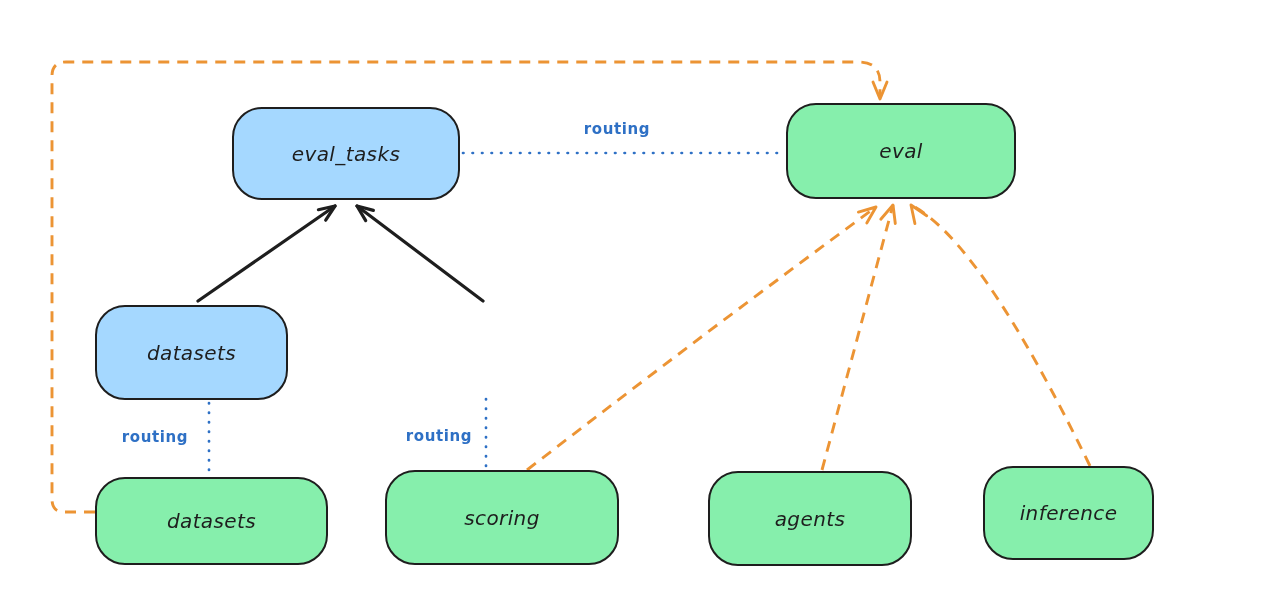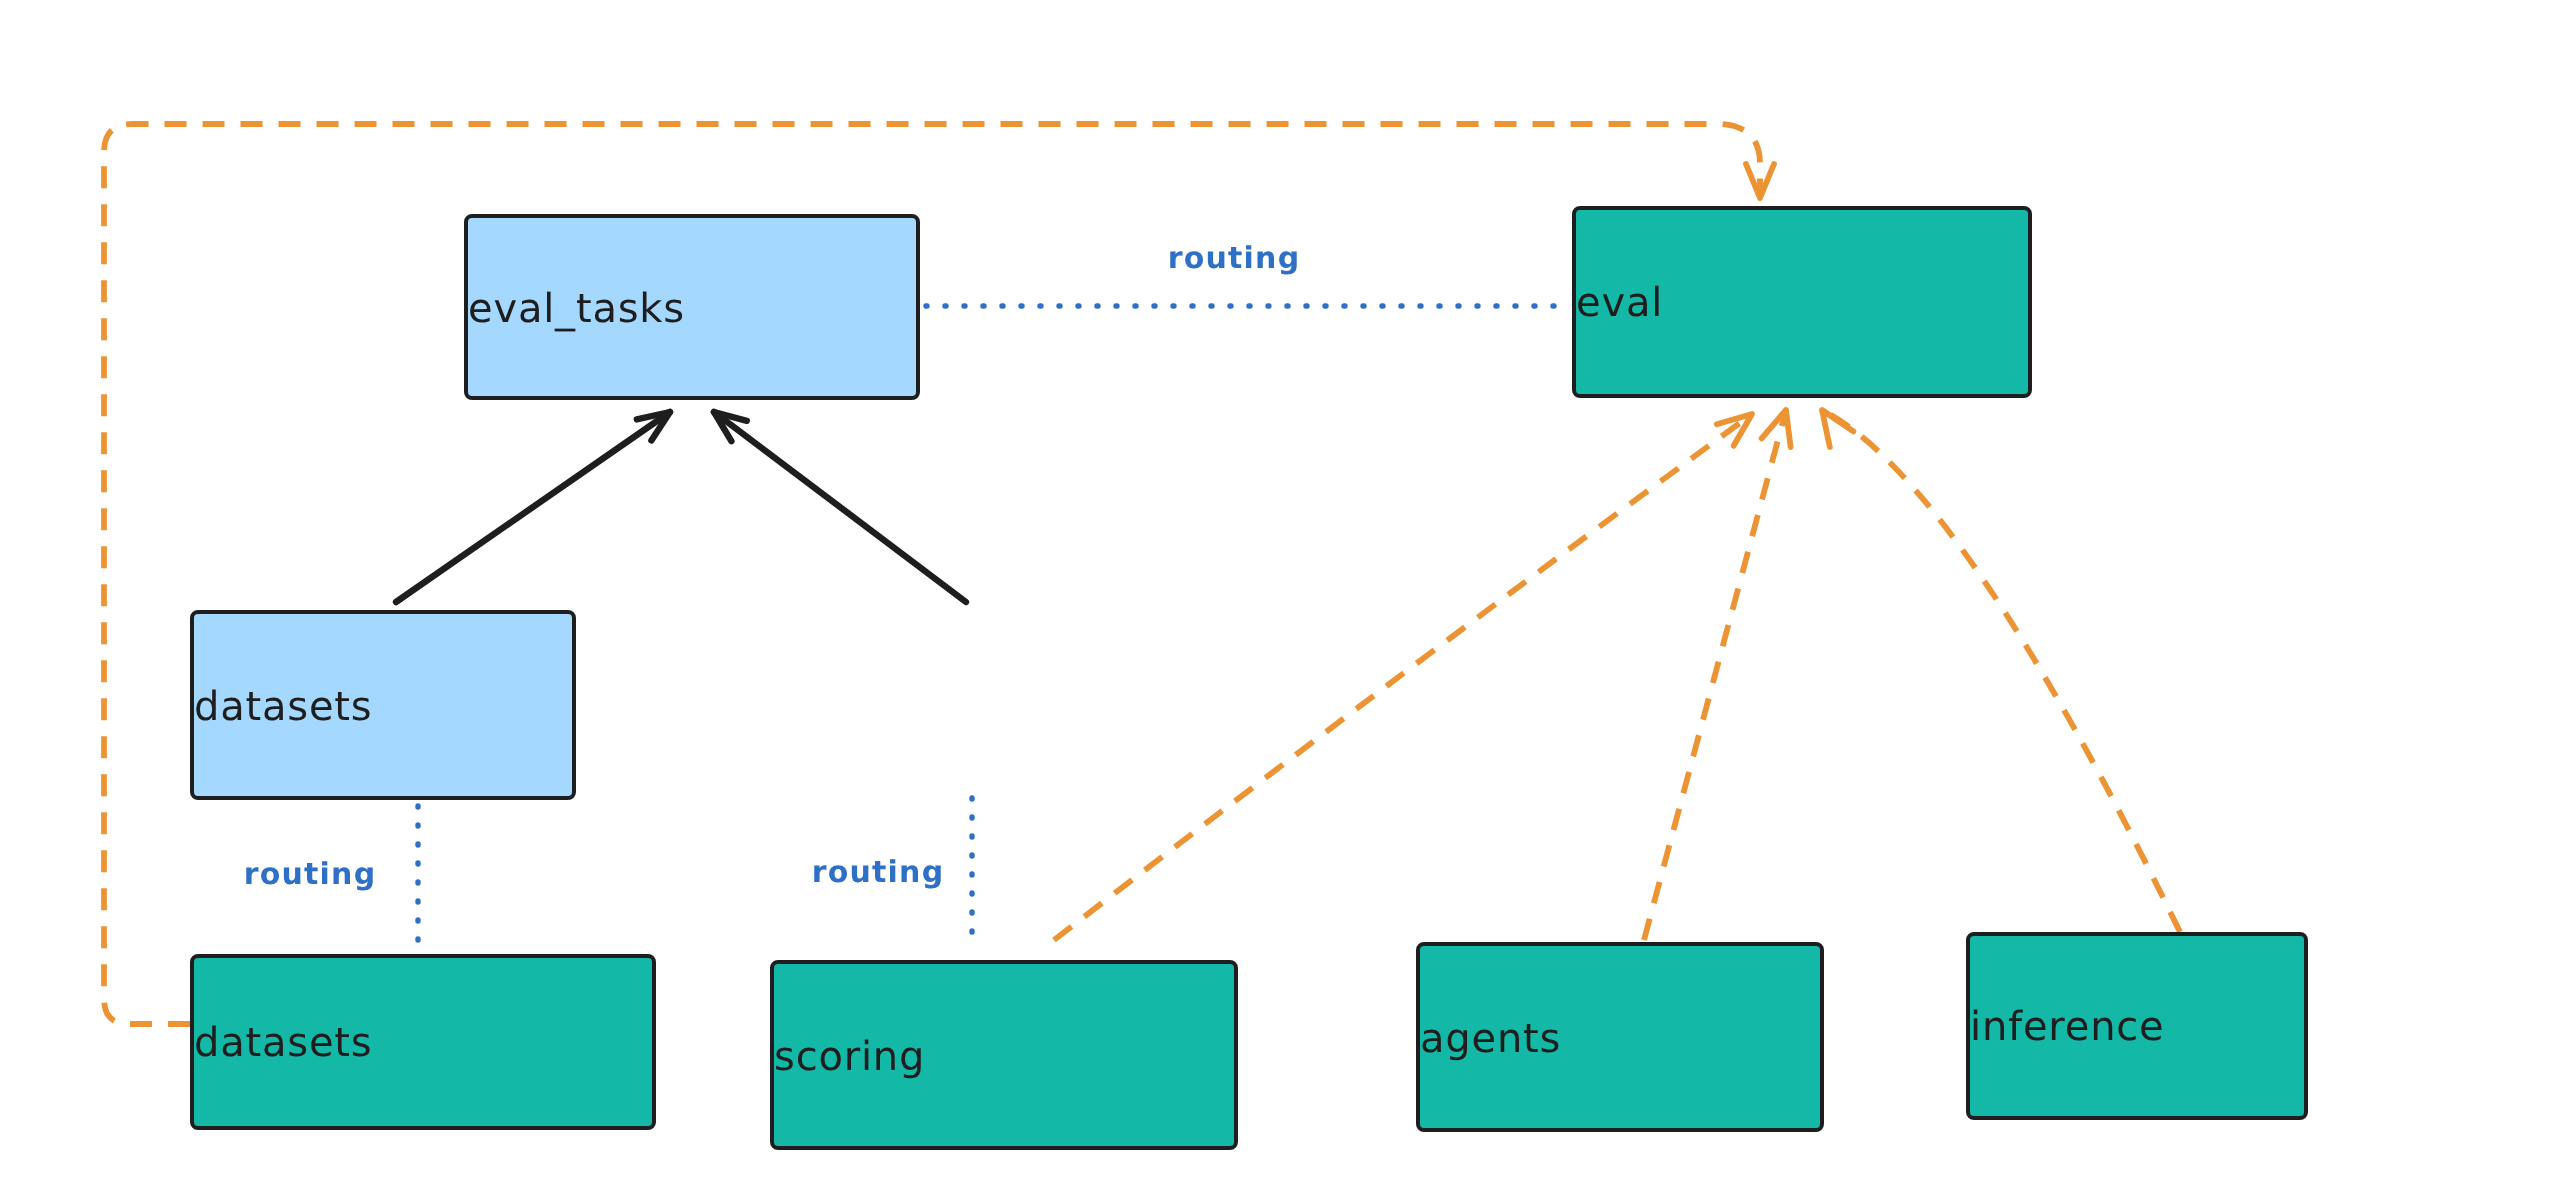--- a/index.html
+++ b/index.html
@@ -19,27 +19,28 @@
     position: absolute;
     left: 0;
     top: 0;
     width: 1280px;
     height: 596px;
   }
   .node {
     position: absolute;
     box-sizing: border-box;
     border: 2.5px solid #1e1e1e;
-    border-radius: 4px;
+    border-radius: 30px;
     display: flex;
     align-items: center;
-    justify-content: flex-start;
+    justify-content: center;
+    font-style: italic;
   }
   .node.blue  { background: #a5d8ff; }
-  .node.green { background: #14b8a6; }
+  .node.green { background: #86efac; }
   .node-label {
     font-size: 20px;
     color: #1e1e1e;
     letter-spacing: 0.4px;
     white-space: nowrap;
   }
   .edge-label {
     position: absolute;
     transform: translate(-50%, -50%);
     color: #2e70c5;
@@ -103,21 +104,21 @@
 
 
   <div class="node green" style="left:786px; top:103px; width:230px; height:96px;">
     <span class="node-label">eval</span>
   </div>
 
   <div class="node green" style="left:95px; top:477px; width:233px; height:88px;">
     <span class="node-label">datasets</span>
   </div>
 
-  <div class="node green" style="left:385px; top:480px; width:234px; height:95px;">
+  <div class="node green" style="left:385px; top:470px; width:234px; height:95px;">
     <span class="node-label">scoring</span>
   </div>
 
   <div class="node green" style="left:708px; top:471px; width:204px; height:95px;">
     <span class="node-label">agents</span>
   </div>
 
   <div class="node green" style="left:983px; top:466px; width:171px; height:94px;">
     <span class="node-label">inference</span>
   </div>

